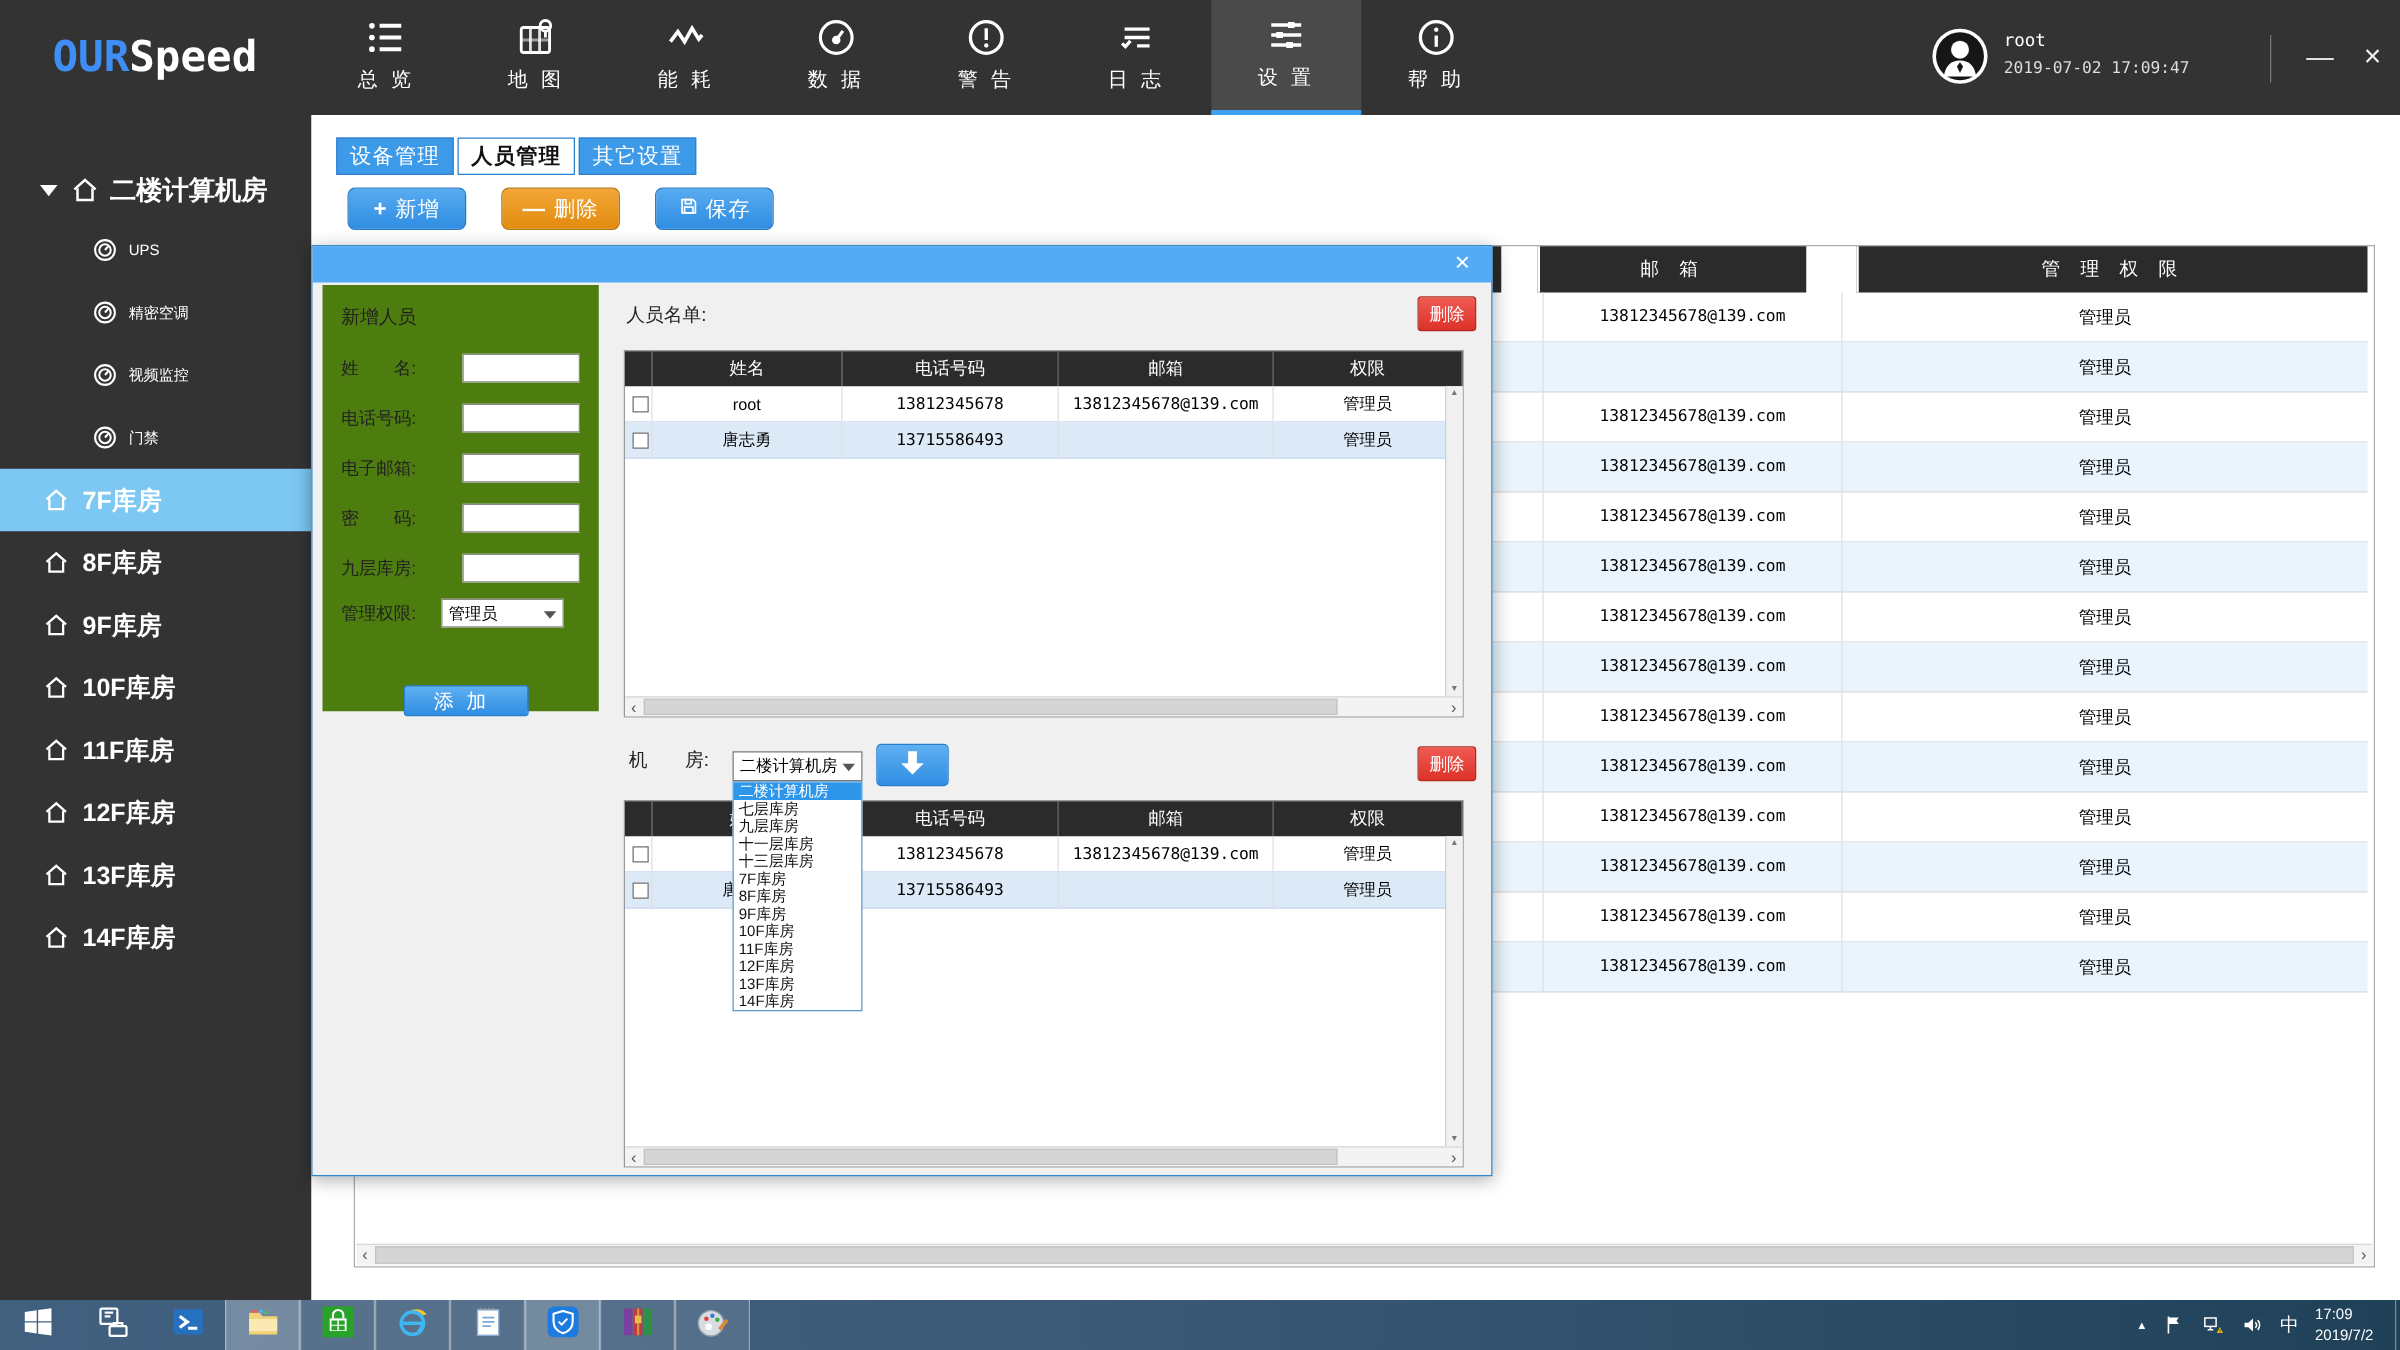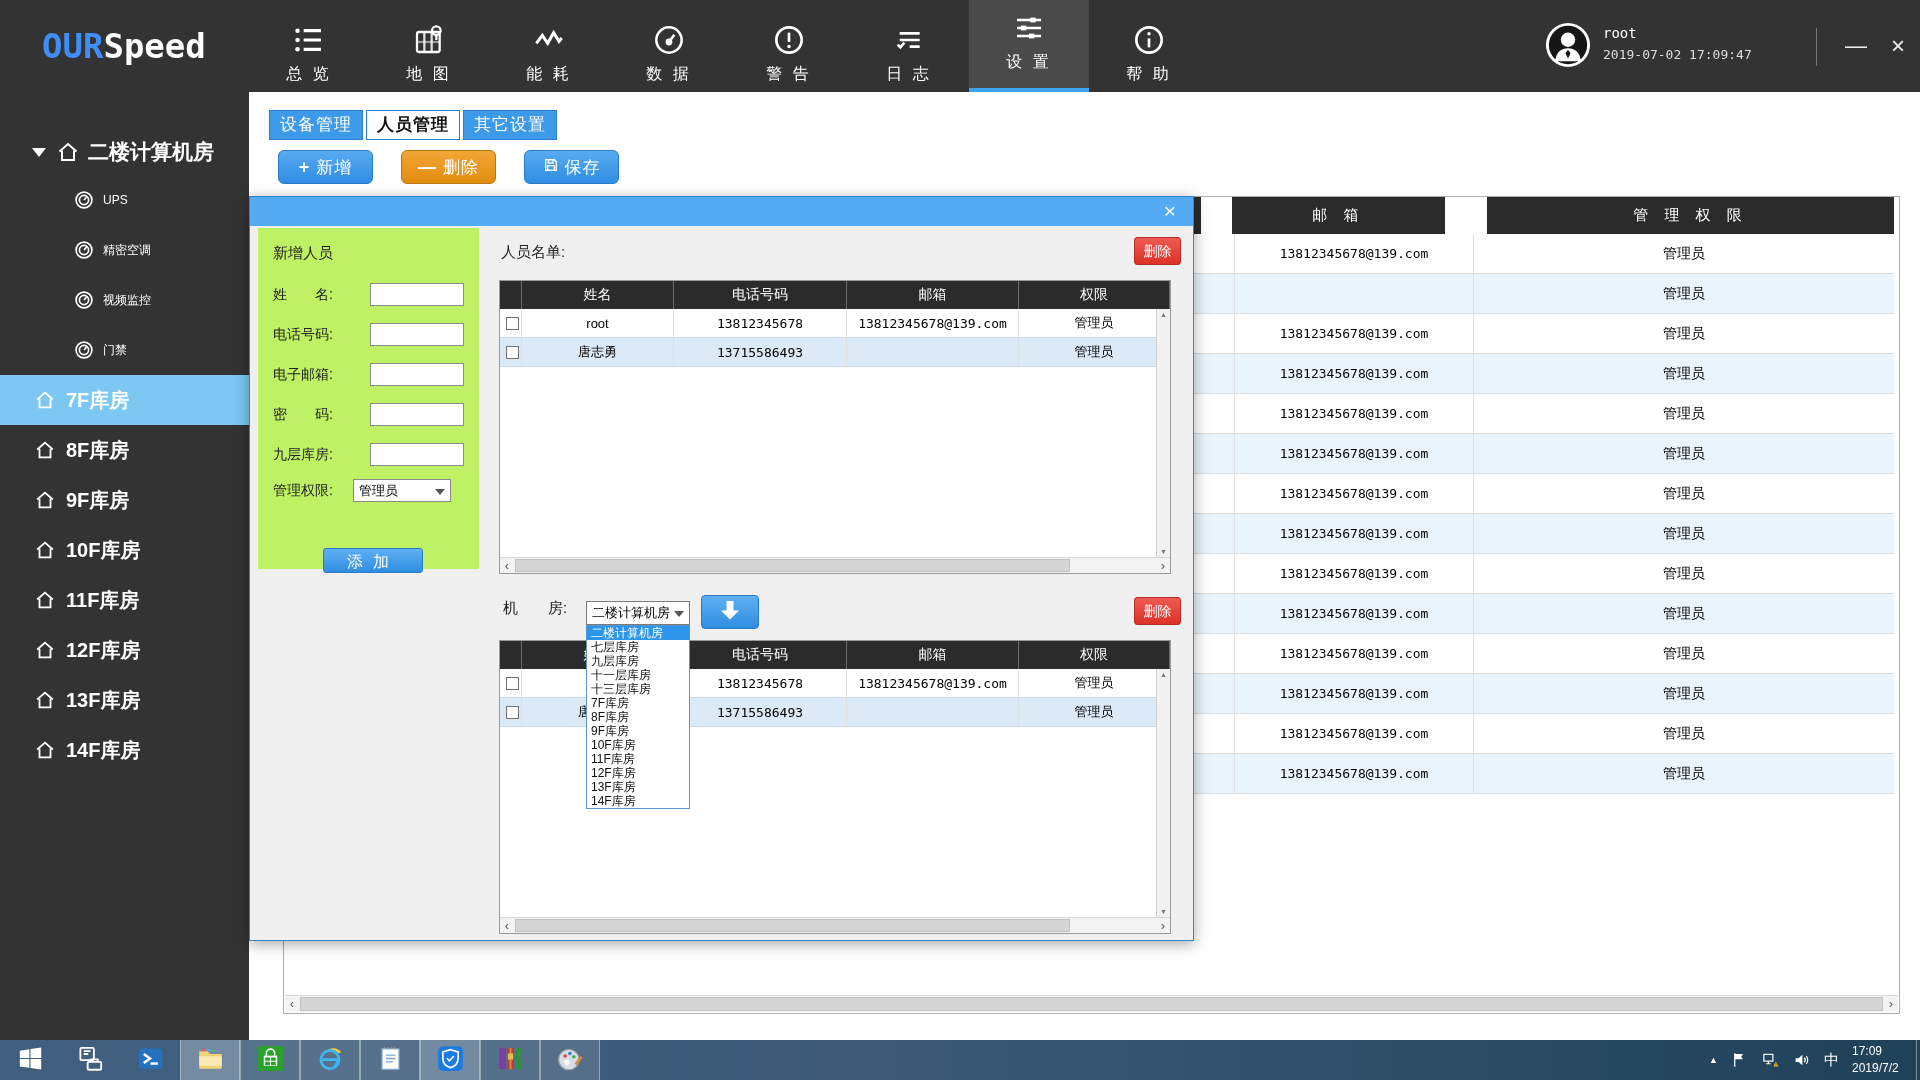--- a/index.html
+++ b/index.html
@@ -7,21 +7,21 @@
     font-family:"Liberation Sans","DejaVu Sans",sans-serif; cursor:default; }
   .screen { position:relative; width:1920px; height:1080px; }
 
   
   .topbar { position:absolute; left:0; top:0; width:1920px; height:92px; background:#333; z-index:30; }
   .logo { position:absolute; left:42px; top:0; height:92px; line-height:92px;
           font-family:"DejaVu Sans Mono","Liberation Mono",monospace; font-size:34px; font-weight:bold; }
   .logo .p1 { color:#3f8ef5; } .logo .p2 { color:#fff; }
   .topnav { position:absolute; left:249px; top:0; height:92px; display:flex; }
   .nav-item { width:120px; height:92px; display:flex; flex-direction:column; align-items:center;
-              justify-content:flex-start; padding-top:24px; color:#fff; cursor:pointer; }
+              justify-content:flex-start; padding-top:14px; color:#fff; cursor:pointer; }
   .nav-item.active { background:#4a4a4a; border-bottom:4px solid #3da0f0; padding-top:12px; }
   .nav-icon { width:32px; height:32px; }
   .nav-icon svg { width:32px; height:32px; }
   .nav-label { font-size:16px; margin-top:8px; letter-spacing:3px; }
   .user-area { position:absolute; left:1545px; top:22px; display:flex; }
   .avatar { width:46px; height:46px; }
   .user-txt { margin-left:12px; padding-top:3px; }
   .user-name { color:#fff; font-size:14px; font-family:"DejaVu Sans Mono",monospace; }
   .user-time { color:#ddd; font-size:13px; margin-top:6px; font-family:"DejaVu Sans Mono",monospace; }
   .win-divider { position:absolute; left:1816px; top:28px; width:1px; height:38px; background:#777; }
@@ -84,21 +84,21 @@
   .hscroll .thumb { position:absolute; top:1px; bottom:1px; background:#d5d5d5; border:1px solid #c2c2c2; cursor:pointer; }
   .box-hscroll { left:1px; right:1px; bottom:1px; }
   .box-hscroll .thumb { left:15px; right:15px; }
 
   
   .modal { position:absolute; left:249px; top:196px; width:945px; height:745px; background:#f0f0f0;
            border:1px solid #2e88cc; box-shadow:0 3px 14px rgba(0,0,0,.35); z-index:40; }
   .modal-titlebar { position:absolute; left:0; top:0; width:100%; height:29px; background:#54abf3; }
   .modal-close { position:absolute; right:10px; top:1px; width:26px; height:26px; line-height:26px;
                  text-align:center; color:#fff; font-size:21px; cursor:pointer; }
-  .form-panel { position:absolute; left:8px; top:31px; width:221px; height:341px; background:#bef264; }
+  .form-panel { position:absolute; left:8px; top:31px; width:221px; height:341px; background:#4d7c0f; }
   .form-title { position:absolute; left:15px; top:16px; font-size:15px; color:#222; }
   .f-row { position:absolute; left:0; width:100%; height:24px; }
   .f-label { position:absolute; left:15px; top:3px; font-size:14px; color:#222; }
   .f-input { position:absolute; left:112px; top:0; width:94px; height:23px; border:1px solid #8a8a8a;
              background:#fff; font-size:13px; padding:0 4px; }
   .f-select { position:absolute; left:95px; top:0; width:98px; height:23px; border:1px solid #8a8a8a;
               background:#fff; font-size:13px; line-height:21px; padding-left:5px; cursor:pointer; }
   .chev { position:absolute; right:5px; top:9px; width:0; height:0; border-left:5px solid transparent;
           border-right:5px solid transparent; border-top:6px solid #555; }
   .add-btn { position:absolute; left:65px; top:320px; width:100px; height:25px; border-radius:3px;

